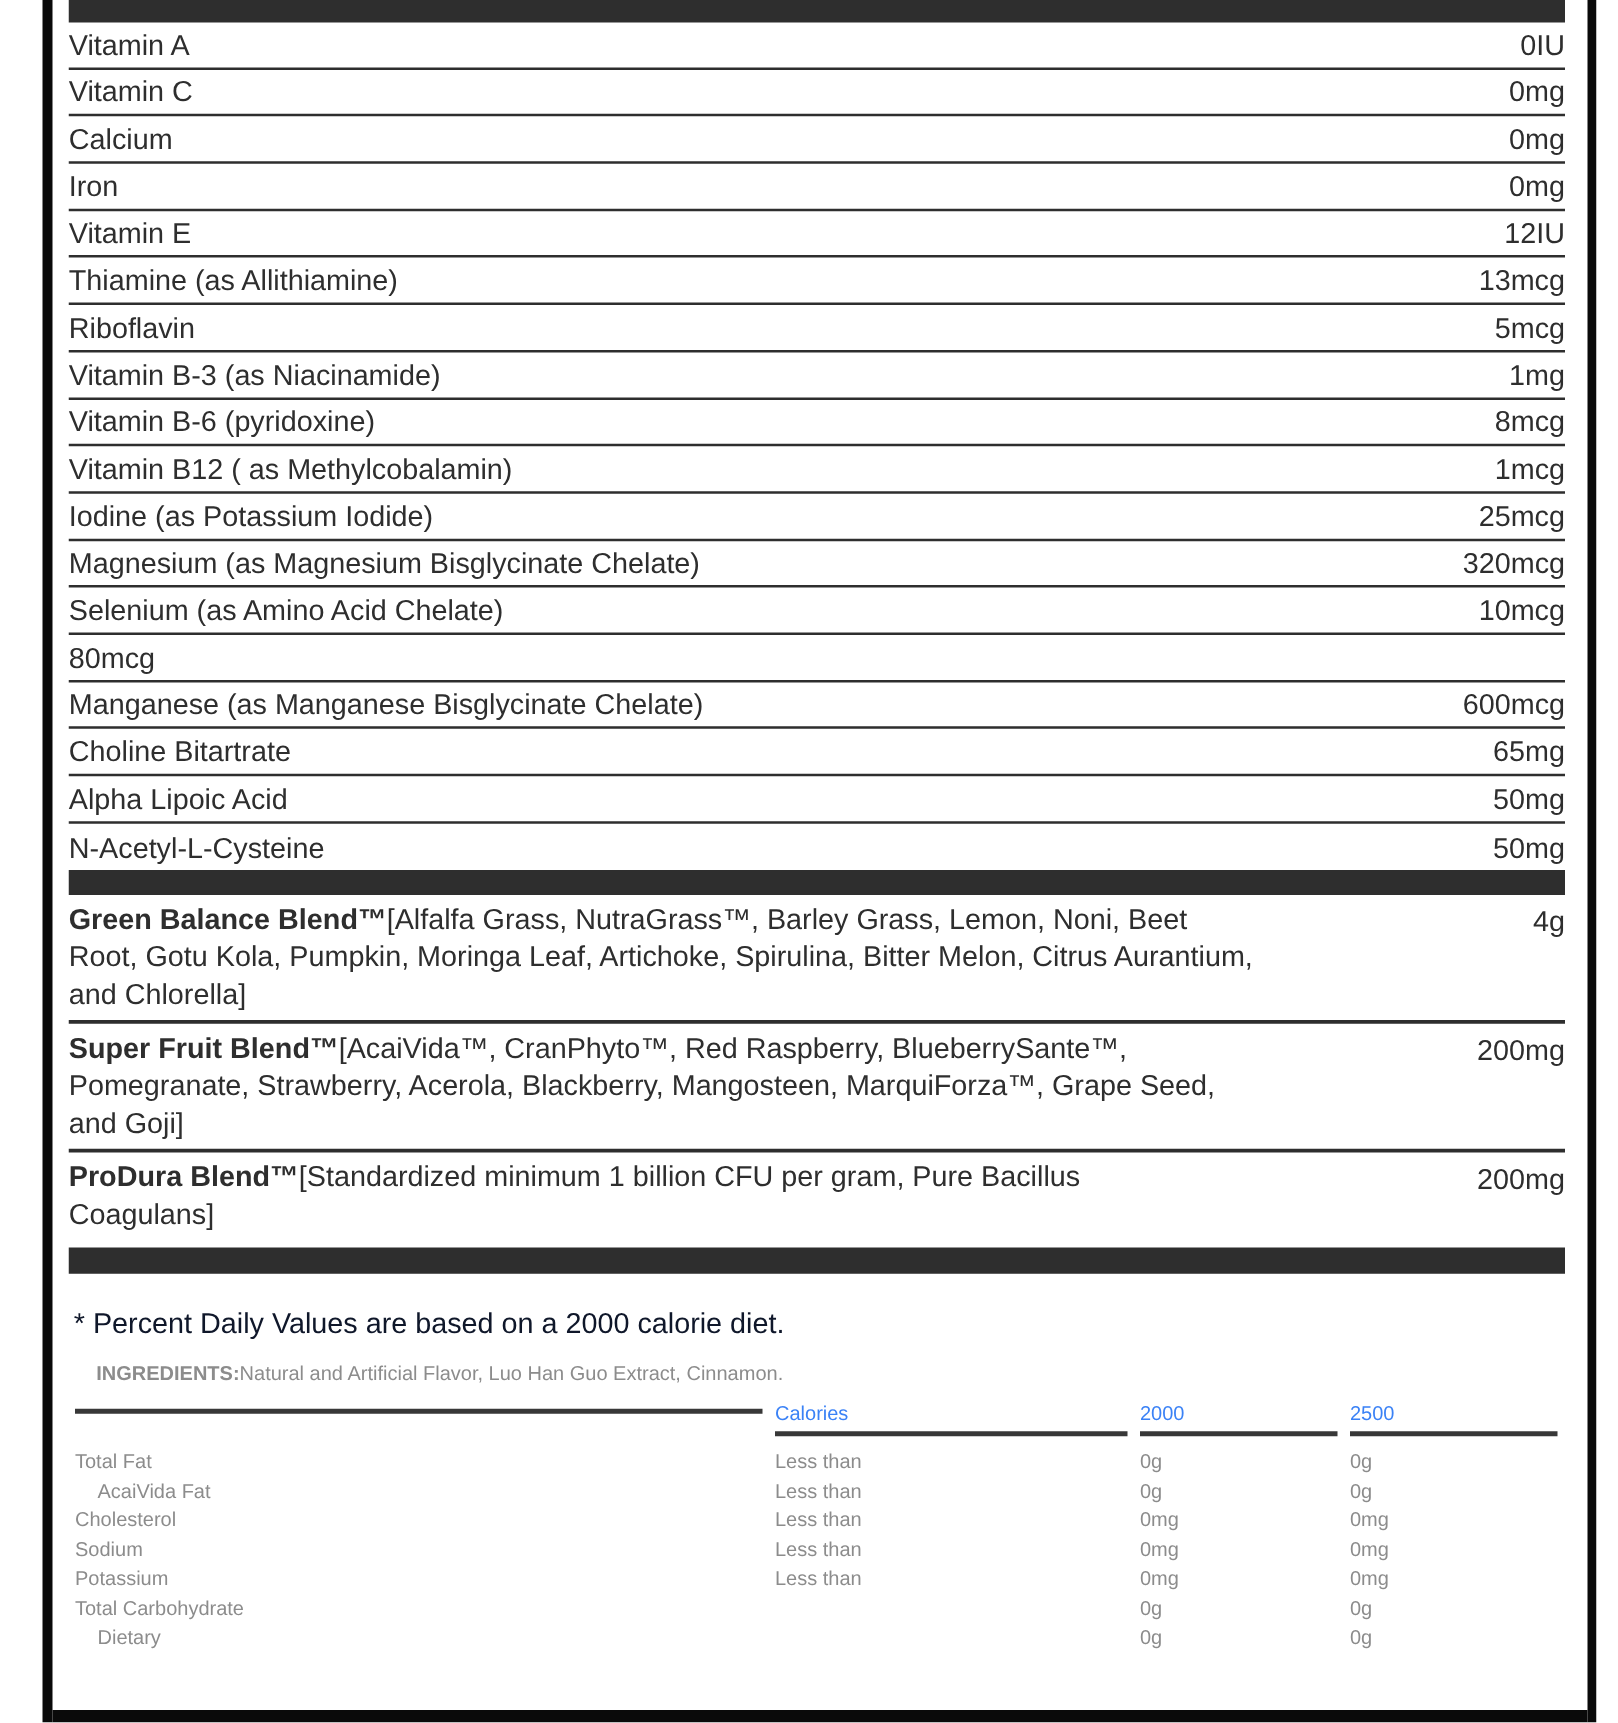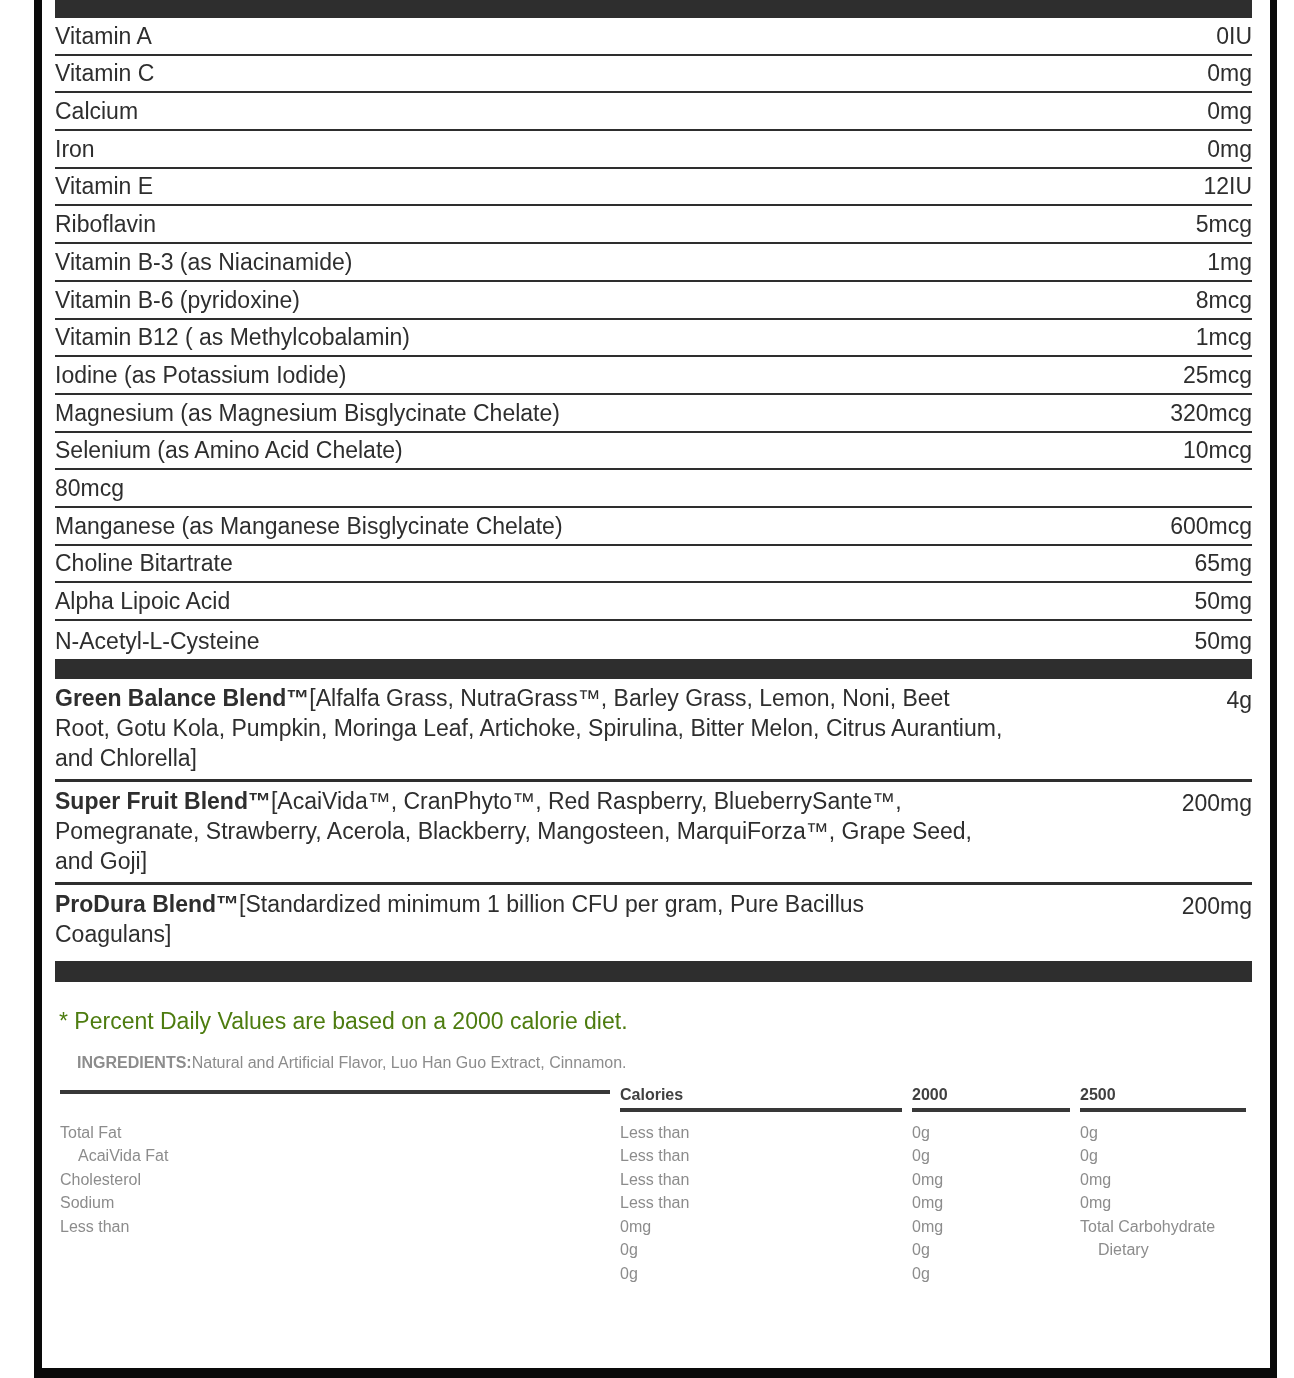--- a/index.html
+++ b/index.html
@@ -26,28 +26,28 @@
   .nrow .amt { white-space:nowrap; }
 
   
   .blend { position:relative; font-size:23px; line-height:30px; padding:4px 0 6px 0; }
   .blend.rule { border-bottom:3px solid #2e2e2e; }
   .blend .bname { font-weight:bold;text-align:right; }
   .blend .bamt { position:absolute; right:0; top:6px; }
   .blend .bline { display:block; }
 
   
-  .footnote { margin:26px 0 0 4px; font-size:23px; color:#4d7c0f; }
+  .footnote { margin:26px 0 0 4px; font-size:23px; color:#0f172a; }
   .ingredients { margin:19px 0 0 22px; font-size:16px; color:#8c8c8c; }
   .ingredients .ing-label { font-weight:bold; }
 
   
   .dv { margin:14px 0 0 5px; width:1186px; font-size:16px; color:#8c8c8c; }
   .dv-grid { display:grid; grid-template-columns:560px 292px 168px 166px; }
-  .dv-head { font-weight:bold; color:#404040; padding-bottom:3px; }
+  .dv-head { font-weight:normal; color:#3b82f6; padding-bottom:3px; }
   .dv-hcell .hline { height:4px; background:#383838; margin-right:10px; margin-top:4px; }
   .dv-hcell.last .hline { margin-right:0; }
   .dv-cell { height:23.5px; line-height:23.5px; white-space:nowrap; }
   .dv-cell.indent { padding-left:18px; }
   .dv-gap { height:6px; grid-column:1 / 5; }
 </style>
 </head>
 <body>
 
 <div class="canvas">
@@ -75,20 +75,24 @@
         </div>
       <div class="nrow">
           <span class="nm">Iron</span>
           <span class="amt">0mg</span>
         </div>
       <div class="nrow">
           <span class="nm">Vitamin E</span>
           <span class="amt">12IU</span>
         </div>
       <div class="nrow">
+          <span class="nm">Thiamine (as Allithiamine)</span>
+          <span class="amt">13mcg</span>
+        </div>
+      <div class="nrow">
           <span class="nm">Riboflavin</span>
           <span class="amt">5mcg</span>
         </div>
       <div class="nrow">
           <span class="nm">Vitamin B-3 (as Niacinamide)</span>
           <span class="amt">1mg</span>
         </div>
       <div class="nrow">
           <span class="nm">Vitamin B-6 (pyridoxine)</span>
           <span class="amt">8mcg</span>
@@ -182,20 +186,21 @@
         <div class="dv-cell">Cholesterol</div>
         <div class="dv-cell">Less than</div>
         <div class="dv-cell">0mg</div>
         <div class="dv-cell">0mg</div>
 
         <div class="dv-cell">Sodium</div>
         <div class="dv-cell">Less than</div>
         <div class="dv-cell">0mg</div>
         <div class="dv-cell">0mg</div>
 
+        <div class="dv-cell">Potassium</div>
         <div class="dv-cell">Less than</div>
         <div class="dv-cell">0mg</div>
         <div class="dv-cell">0mg</div>
 
         <div class="dv-cell">Total Carbohydrate</div>
         <div class="dv-cell"></div>
         <div class="dv-cell">0g</div>
         <div class="dv-cell">0g</div>
 
         <div class="dv-cell indent">Dietary</div>

